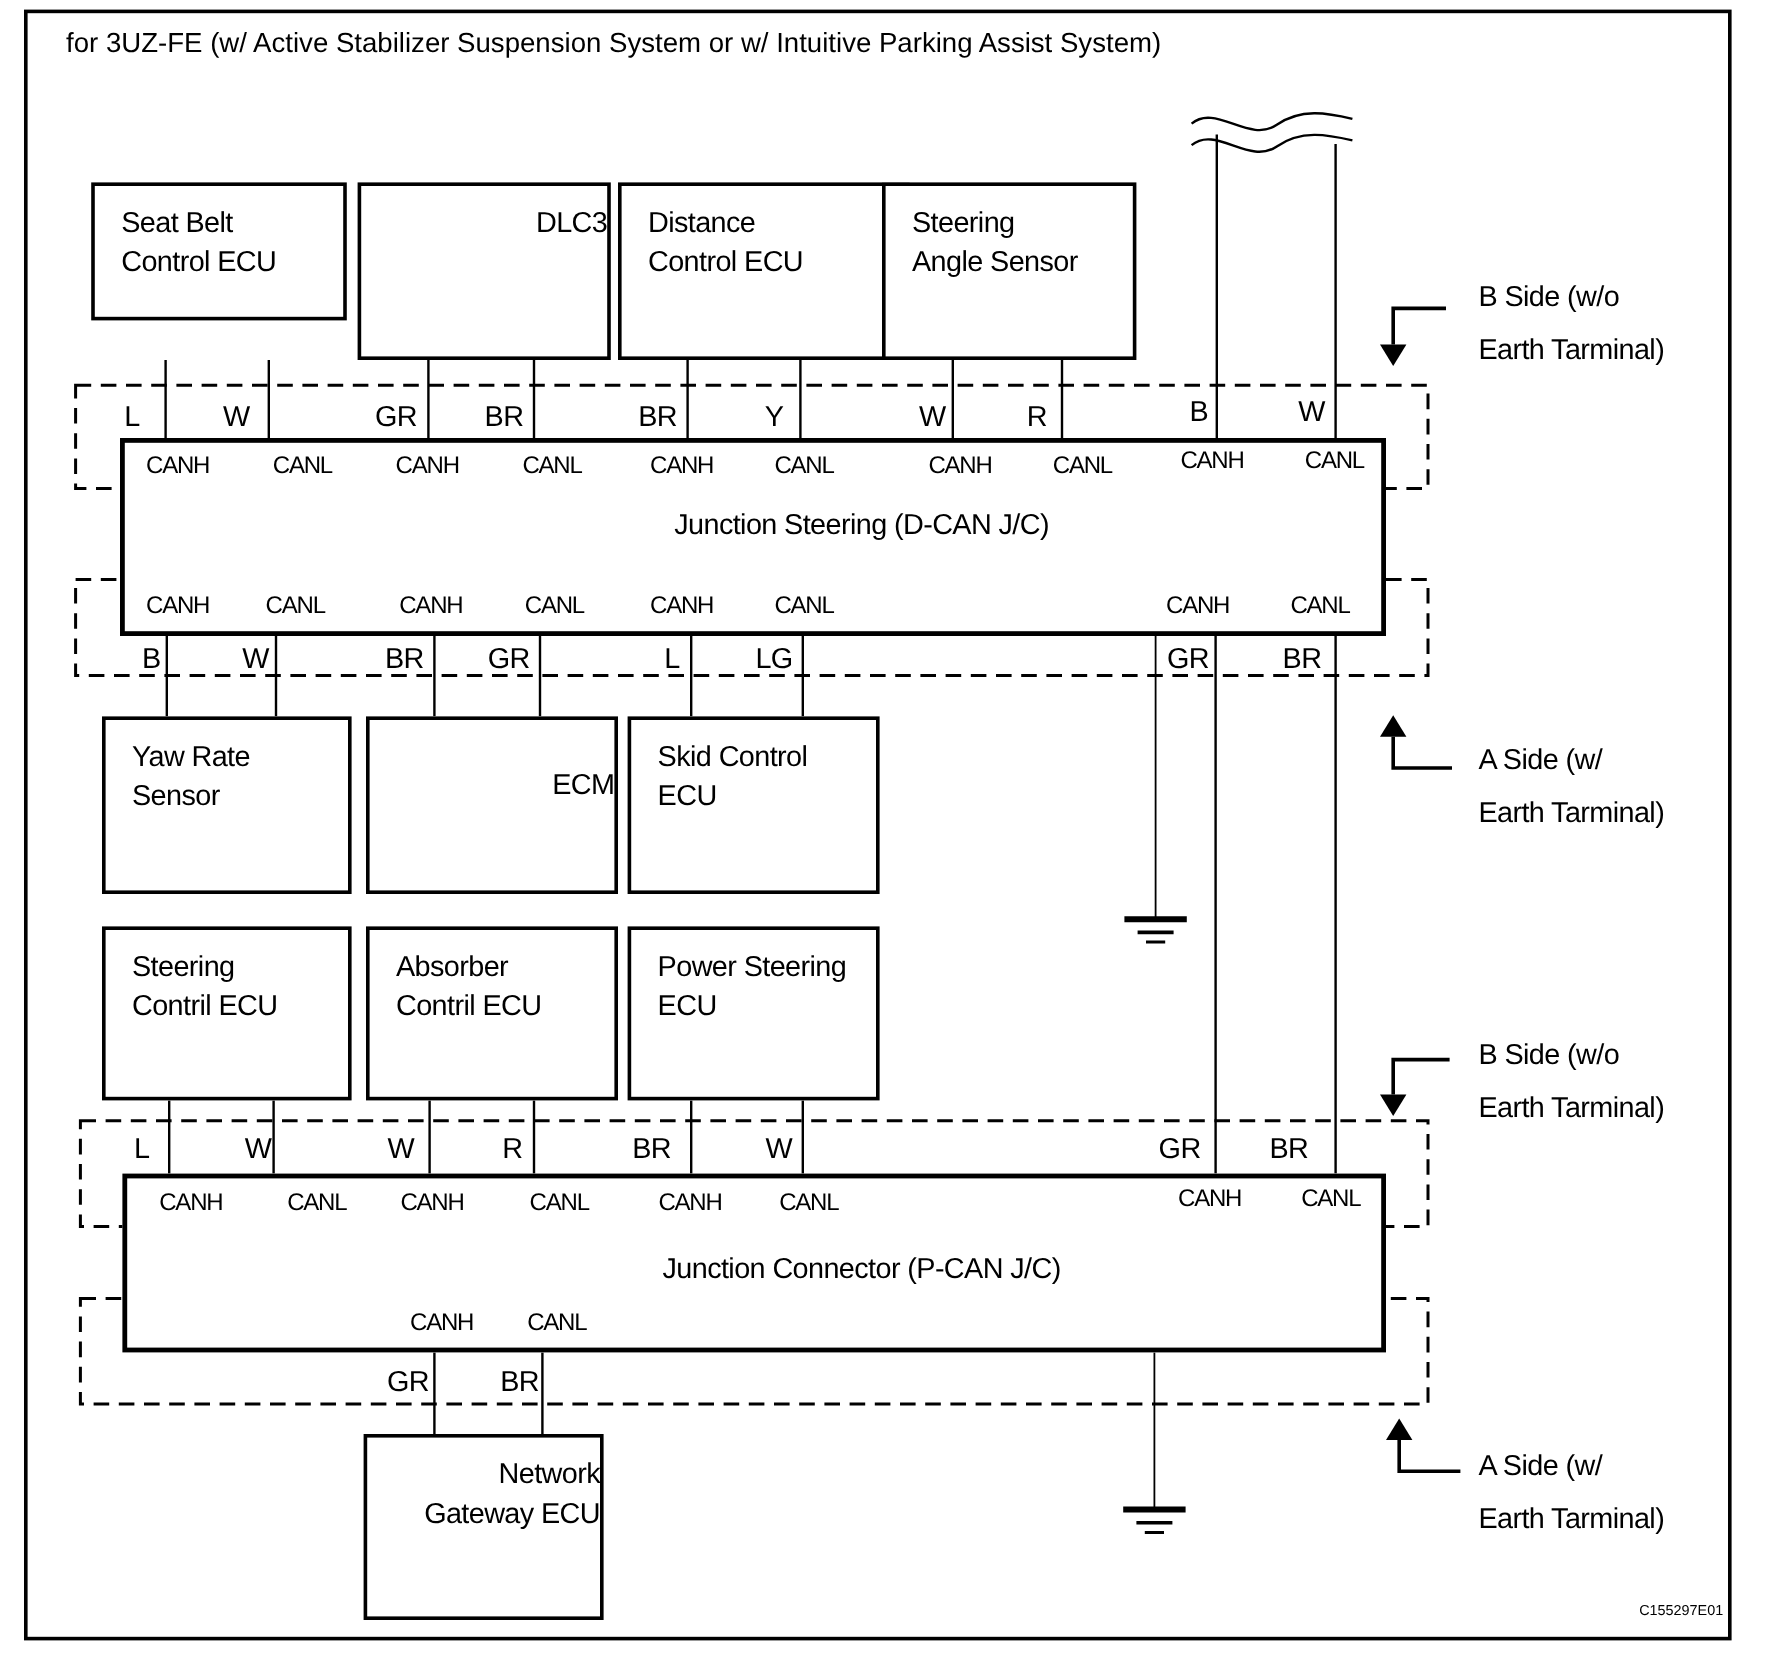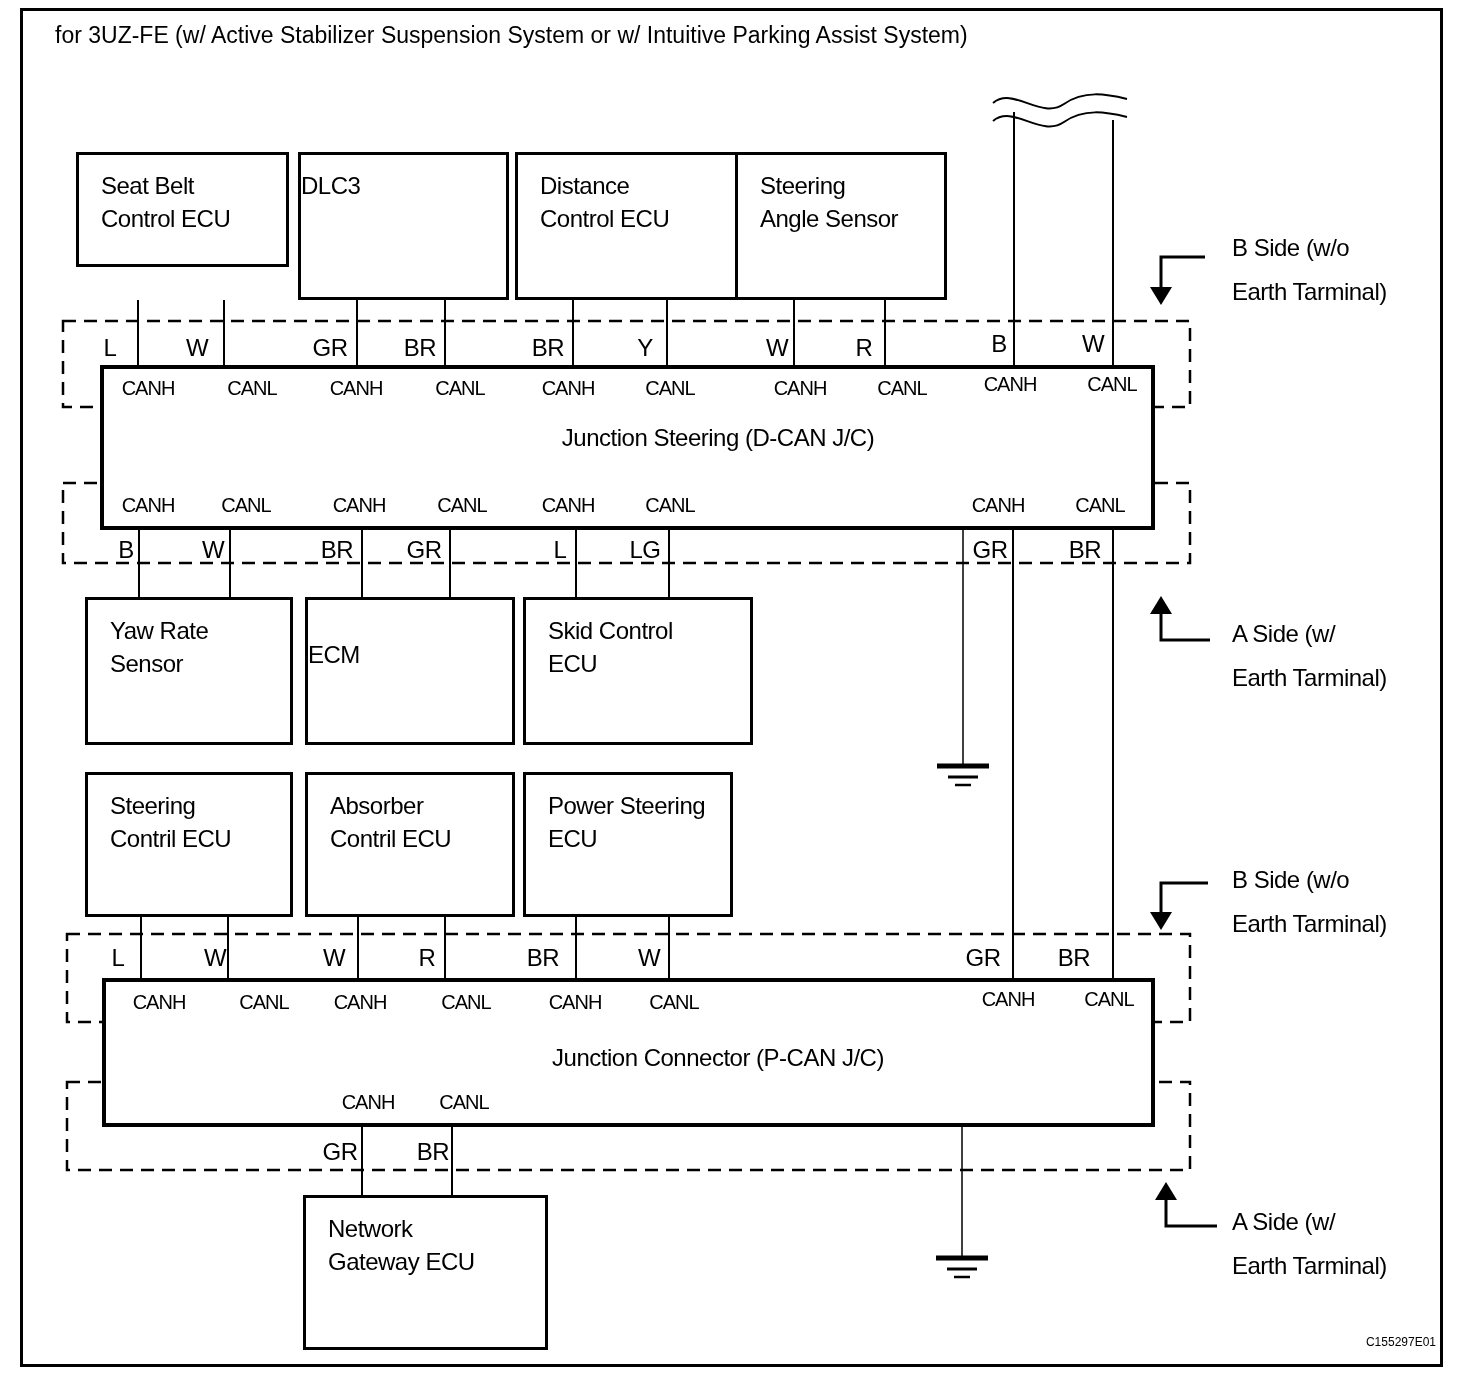--- a/index.html
+++ b/index.html
@@ -4,21 +4,21 @@
 <style>
   html,body{margin:0;padding:0;background:#fff;}
   body{width:1472px;height:1378px;position:relative;overflow:hidden;
        font-family:"Liberation Sans", sans-serif;color:#000;}
   #border{position:absolute;left:20px;top:8px;width:1417px;height:1353px;
           border:3px solid #000;z-index:0;}
   #wiring{position:absolute;left:0;top:0;z-index:1;}
   .ecu{position:absolute;background:#fff;border:3px solid #000;z-index:2;
        font-size:24px;line-height:33px;padding:14px 0 0 22px;
        white-space:pre-line;box-sizing:border-box;letter-spacing:-0.5px;}
-  .ecu.center{text-align:left;padding-left:0;}
+  .ecu.center{text-align:right;padding-left:0;}
   .jc{position:absolute;background:#fff;border:4px solid #000;z-index:2;box-sizing:border-box;}
   .jc-title{position:absolute;z-index:3;font-size:24px;letter-spacing:-0.5px;
             transform:translateX(-50%);white-space:nowrap;}
   .pin{position:absolute;z-index:3;font-size:20px;letter-spacing:-1px;
        transform:translateX(-50%);white-space:nowrap;}
   .wl{position:absolute;z-index:3;font-size:24px;letter-spacing:-0.5px;
       transform:translateX(-50%);white-space:nowrap;}
   .side{position:absolute;z-index:3;font-size:24px;line-height:44px;
         white-space:pre-line;letter-spacing:-0.5px;}
   #title{position:absolute;left:55px;top:22px;font-size:23px;z-index:3;white-space:nowrap;}
@@ -119,31 +119,31 @@
 Control ECU</div>
 <div class="ecu center" style="left:298px;top:152px;width:211px;height:148px;">DLC3</div>
 <div class="ecu" style="left:515px;top:152px;width:243px;height:148px;">Distance
 Control ECU</div>
 <div class="ecu" style="left:735px;top:152px;width:212px;height:148px;">Steering
 Angle Sensor</div>
 
 <div class="ecu" style="left:85px;top:597px;width:208px;height:148px;">Yaw Rate
 Sensor</div>
 <div class="ecu center" style="left:305px;top:597px;width:210px;height:148px;padding-top:38px;">ECM</div>
-<div class="ecu" style="left:523px;top:597px;width:230px;height:148px;">Skid Control
+<div class="ecu" style="left:523px;top:597px;width:210px;height:148px;">Skid Control
 ECU</div>
 
 <div class="ecu" style="left:85px;top:772px;width:208px;height:145px;">Steering
 Contril ECU</div>
 <div class="ecu" style="left:305px;top:772px;width:210px;height:145px;">Absorber
 Contril ECU</div>
 <div class="ecu" style="left:523px;top:772px;width:210px;height:145px;">Power Steering
 ECU</div>
 
-<div class="ecu" style="left:303px;top:1195px;width:245px;height:155px;">Network
+<div class="ecu" style="left:303px;top:1195px;width:200px;height:155px;text-align:right;">Network
 Gateway ECU</div>
 
 <div class="jc" style="left:100px;top:365px;width:1055px;height:165px;"></div>
 <span class="jc-title" style="left:718px;top:424px;">Junction Steering (D-CAN J/C)</span>
 
 <div class="jc" style="left:102px;top:978px;width:1053px;height:149px;"></div>
 <span class="jc-title" style="left:718px;top:1044px;">Junction Connector (P-CAN J/C)</span>
 
 <span class="pin" style="left:148px;top:377px;">CANH</span>
 <span class="pin" style="left:252px;top:377px;">CANL</span>

